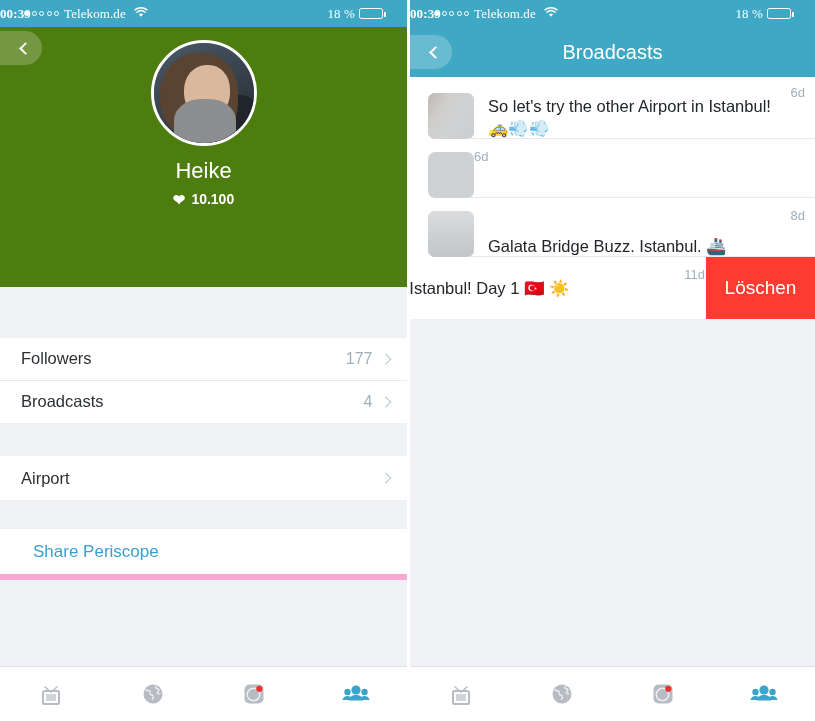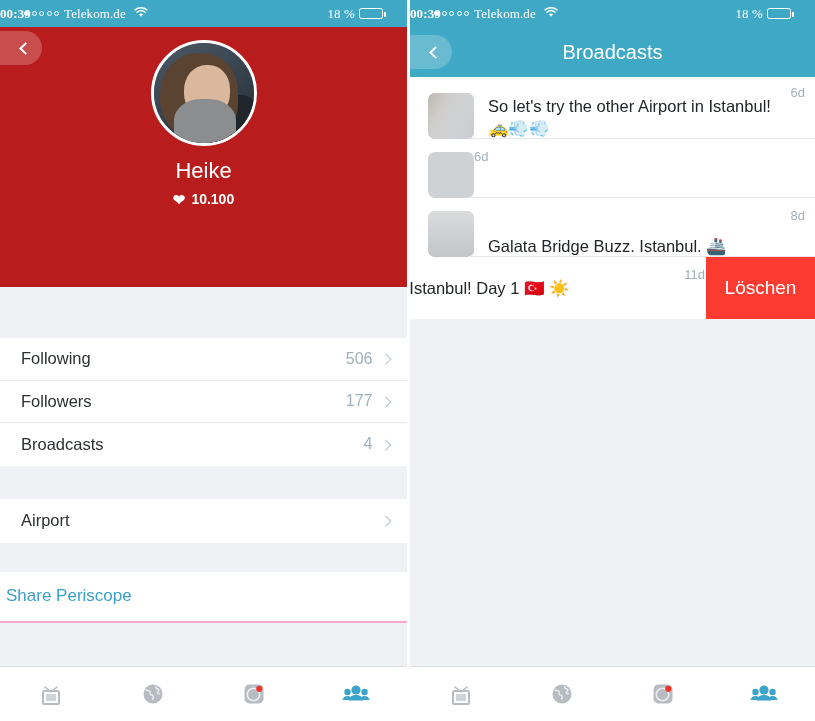--- a/index.html
+++ b/index.html
@@ -33,21 +33,21 @@
   }
   .sb-right { margin-left: auto; display: flex; align-items: center; gap: 4px; font-size: 13px; z-index: 2;}
   .battery { position: relative; width: 24px; height: 11px; border: 1px solid #ffffff;
              border-radius: 2.5px; padding: 1px; }
   .battery::after { content: ""; position: absolute; right: -4px; top: 3px;
              width: 2px; height: 5px; background: #ffffff; border-radius: 0 1px 1px 0; }
   .battery-fill { height: 100%; background: #ff2a20; border-radius: 1px; }
 
   
   .profile-header {
-    background: #b91c1c; height: 260px; position: relative;
+    background: #4d7c0f; height: 260px; position: relative;
     display: flex; flex-direction: column; align-items: center;
   }
   .back-pill {
     position: absolute; left: -18px; top: 4px;
     width: 60px; height: 34px; border-radius: 17px;
     background: rgba(255,255,255,0.22);
     display: flex; align-items: center; justify-content: flex-end;
     padding-right: 12px;
   }
   .chev-left {
@@ -84,22 +84,22 @@
     padding: 0 18px 0 21px; border-bottom: 1px solid #e7e9ec;
   }
   .row:last-child { border-bottom: none; }
   .row-label { font-size: 16.5px; color: #2c3034; }
   .row-right { margin-left: auto; display: flex; align-items: center; gap: 9px; }
   .row-value { font-size: 16px; color: #9fb0bb; }
   .chev-right {
     width: 7.5px; height: 7.5px; border-top: 1.6px solid #b6c2cb; border-right: 1.6px solid #b6c2cb;
     transform: rotate(45deg);
   }
-  .link-row { height: 51px; display: flex; align-items: center; padding: 0 6px;
-              background: #ffffff; border-bottom: 2px solid #f9a8d4; }
+  .link-row { height: 51px; display: flex; align-items: center; padding: 0 33px;
+              background: #ffffff; border-bottom: 6px solid #f9a8d4; }
   .link-text { color: #3a9fcb; font-size: 17px; }
 
   
   .navbar {
     background: #3fa8c4; height: 50px; position: relative;
     display: flex; align-items: center; justify-content: center;
   }
   .navbar .back-pill { top: 8px; }
   .nav-title { color: #ffffff; font-size: 20px; font-weight: 400; }
 
@@ -188,27 +188,20 @@
       <div class="hearts">
         <span class="heart-glyph">❤</span>
         <span>10.100</span>
       </div>
     </div>
 
     <div class="spacer" style="height:51px"></div>
 
     <div class="list">
       <div class="row">
-        <span class="row-label">Following</span>
-        <span class="row-right">
-          <span class="row-value">506</span>
-          <span class="chev-right"></span>
-        </span>
-      </div>
-      <div class="row">
         <span class="row-label">Followers</span>
         <span class="row-right">
           <span class="row-value">177</span>
           <span class="chev-right"></span>
         </span>
       </div>
       <div class="row">
         <span class="row-label">Broadcasts</span>
         <span class="row-right">
           <span class="row-value">4</span>

